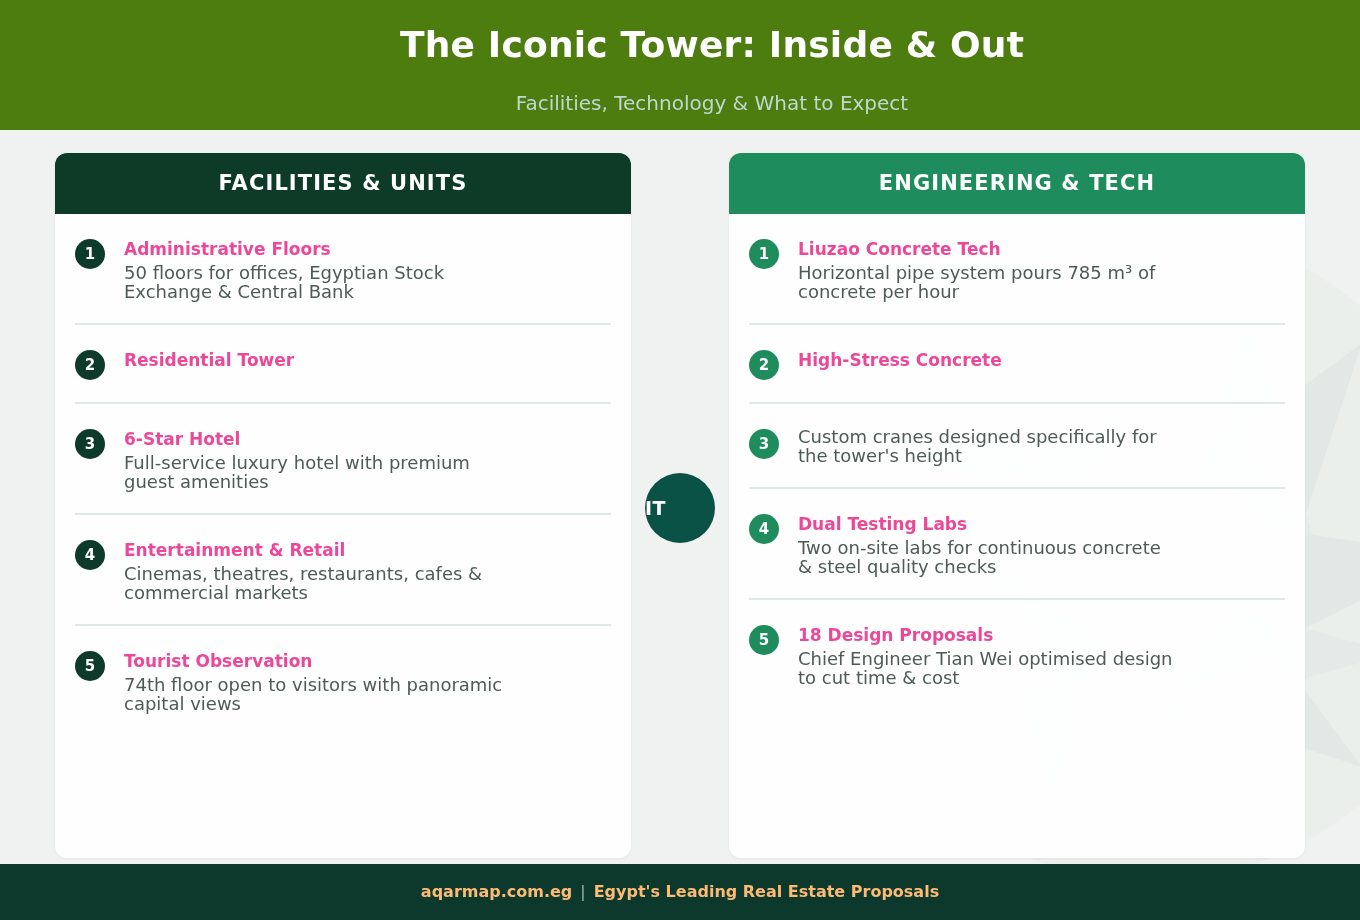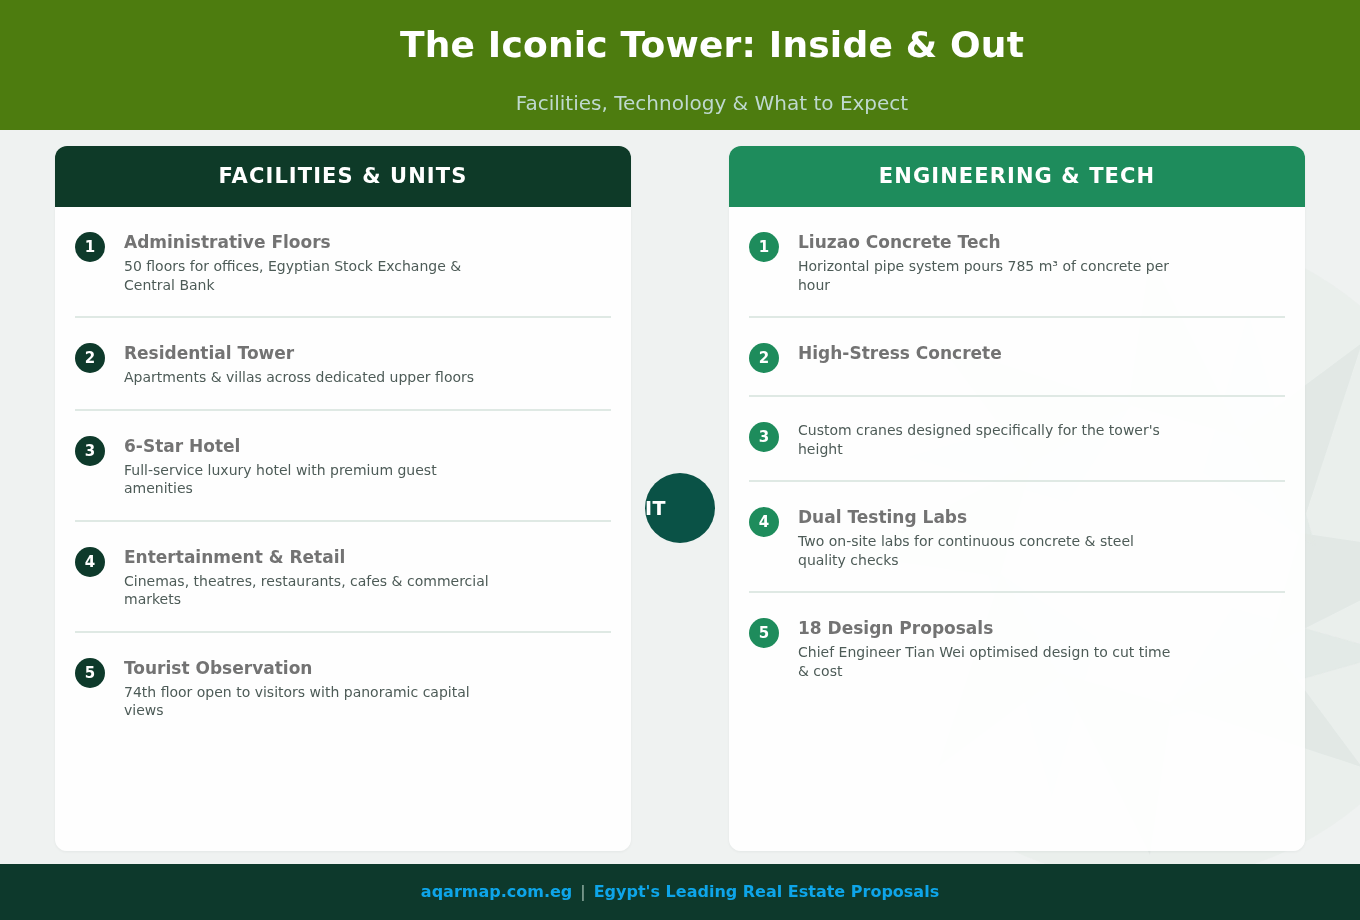--- a/index.html
+++ b/index.html
@@ -61,21 +61,21 @@
   .board {
     position: absolute;
     left: 0; top: 130px;
     width: 1360px;
     height: 734px;
     z-index: 2;
   }
 
   .card {
     position: absolute;
-    top: 16px;
+    top: 23px;
     width: 576px;
     height: 705px;
     background: rgba(255,255,255,0.93);
     border-radius: 12px;
     overflow: hidden;
     box-shadow: 0 1px 3px rgba(16,40,32,0.05);
   }
   .card.left  { left: 55px; }
   .card.right { left: 729px; }
 
@@ -118,26 +118,26 @@
   }
   .card.left  .badge { background: #0e3a2b; }
   .card.right .badge { background: #1e8c5c; }
 
   .entry-text { flex: 1 1 auto; }
 
   .entry-title {
     margin: 0 0 4px 0;
     font-size: 17px;
     font-weight: bold;
-    color: #737373;
+    color: #ec4899;
     line-height: 22px;
   }
   .entry-desc {
     margin: 0;
-    font-size: 14px;
+    font-size: 18px;
     color: #4d5b57;
     line-height: 18.5px;
     max-width: 380px;
   }
 
   
   .hub {
     position: absolute;
     left: 645px;
     top: 473px;
@@ -162,21 +162,21 @@
     height: 56px;
     background: #0d392c;
     z-index: 3;
     text-align: center;
     line-height: 56px;
     white-space: nowrap;
   }
   .footer span {
     font-size: 16px;
     font-weight: bold;
-    color: #0ea5e9;
+    color: #fdba74;
   }
   .footer .sep { color: #9ab7ab; padding: 0 8px; font-weight: normal; }
 </style>
 </head>
 <body>
 
 <div class="watermark">
   <svg viewBox="0 0 660 660" xmlns="http://www.w3.org/2000/svg">
     <g fill="#dfe7e3" opacity="0.85">
       <circle cx="330" cy="330" r="326" fill="#e6ebe8" opacity="0.55"></circle>
@@ -219,21 +219,20 @@
         <div class="entry-text">
           <p class="entry-title">Administrative Floors</p>
           <p class="entry-desc">50 floors for offices, Egyptian Stock Exchange &amp; Central Bank</p>
         </div>
       </div>
 
       <div class="entry">
         <div class="badge">2</div>
         <div class="entry-text">
           <p class="entry-title">Residential Tower</p>
-          <p class="entry-desc">Apartments &amp; villas across dedicated upper floors</p>
         </div>
       </div>
 
       <div class="entry">
         <div class="badge">3</div>
         <div class="entry-text">
           <p class="entry-title">6-Star Hotel</p>
           <p class="entry-desc">Full-service luxury hotel with premium guest amenities</p>
         </div>
       </div>

